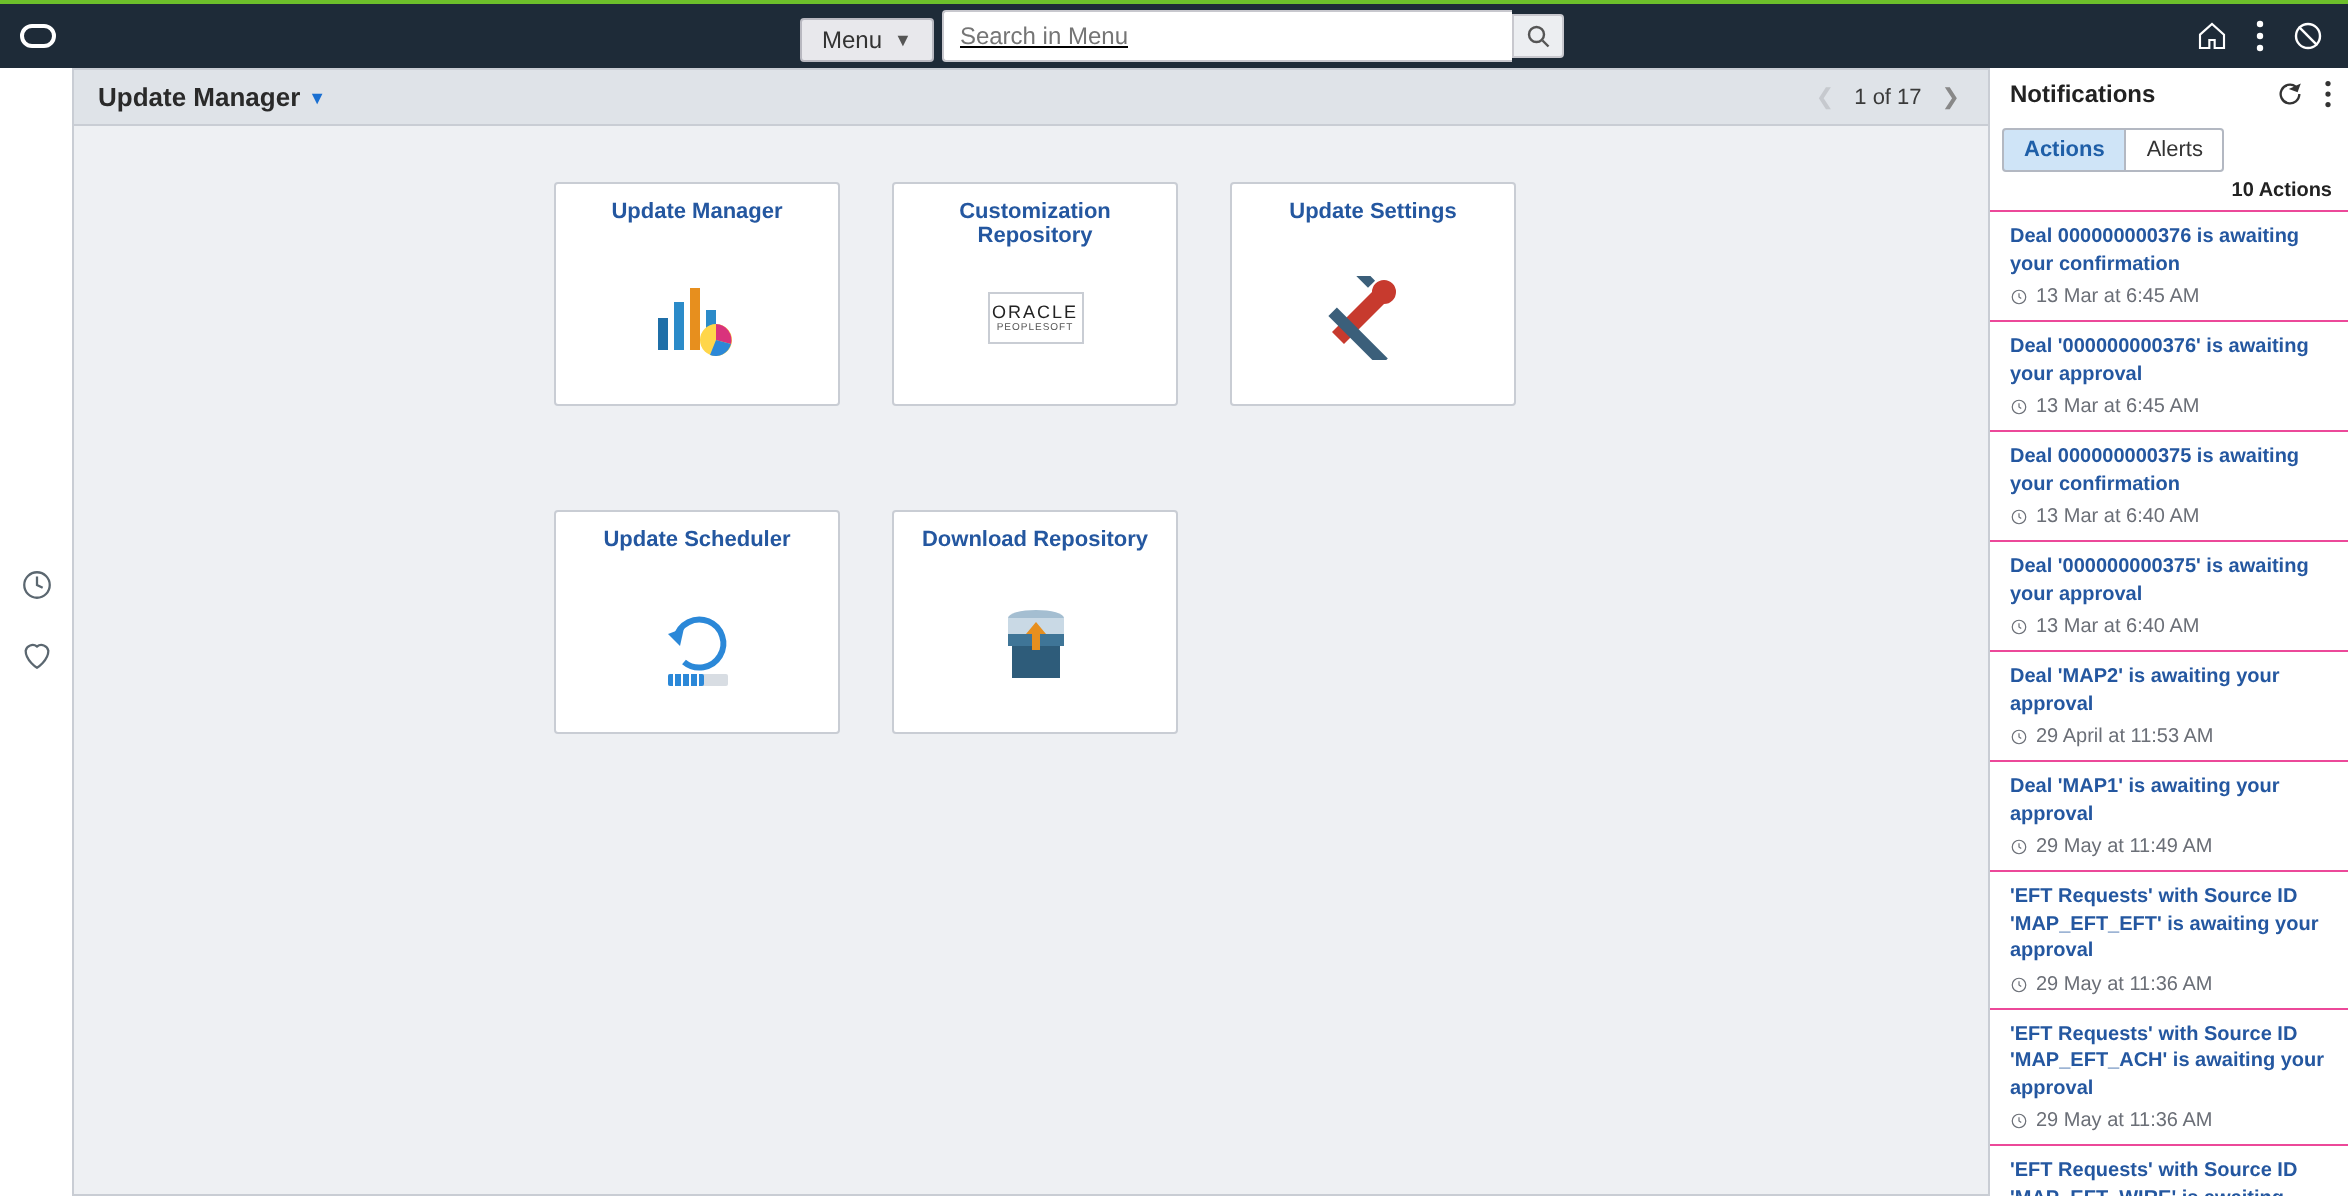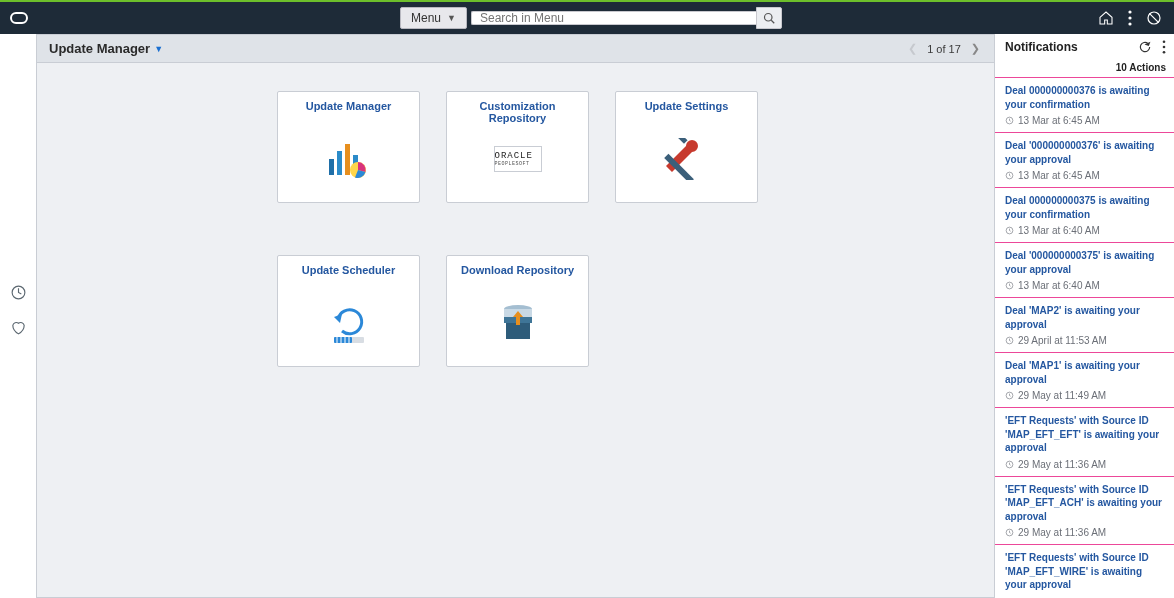--- a/index.html
+++ b/index.html
@@ -3,41 +3,41 @@
 <meta charset="utf-8">
 <style>
   * { box-sizing: border-box; margin: 0; padding: 0; }
   body { font-family: Arial, Helvetica, sans-serif; font-size: 12px; width: 1174px; height: 598px; overflow: hidden; background: #fff; }
   .topbar { height: 34px; background: #1e2b38; display: flex; align-items: center; padding: 0 10px; border-top: 2px solid #6dbf2b; }
   .topbar .logo { width: 18px; height: 18px; margin-right: 6px; display:flex; align-items:center; justify-content:center;}
   .topbar .spacer { flex: 1; }
   .menu-btn { background: #e8e8ec; border: 1px solid #b8b8c0; border-radius: 2px; height: 22px; padding: 0 10px; display: flex; align-items: center; font-size: 12px; color: #333; cursor: pointer; }
   .menu-btn .caret { margin-left: 6px; font-size: 9px; color: #555; }
   .search-wrap { display:flex; align-items:center; margin-left: 4px; }
-  .search-input { width: 285px; height: 14px; border: 1px solid #c8c8ce; border-right: none; border-radius: 2px 0 0 2px; padding: 0 8px; font-size: 12px; outline: none; }
+  .search-input { width: 285px; height: 26px; border: 1px solid #c8c8ce; border-right: none; border-radius: 2px 0 0 2px; padding: 0 8px; font-size: 12px; outline: none; text-decoration: underline; }
   .search-btn { width: 26px; height: 22px; background: #eceef1; border: 1px solid #c8c8ce; border-radius: 0 2px 2px 0; display:flex; align-items:center; justify-content:center; cursor:pointer;}
   .topbar-right { display:flex; align-items:center; gap: 14px; margin-right: 2px; }
   .topbar-right svg, .topbar-right .ticon { color:#fff; cursor:pointer; }
   .shell { display:flex; height: calc(598px - 34px); }
   .leftrail { width: 36px; background:#fff; border-right:none; display:flex; flex-direction:column; align-items:center; padding-top: 250px; gap: 18px; }
   .leftrail svg { color:#5b6770; cursor:pointer; }
   .main { flex:1; background:#eef0f3; border:1px solid #c9cdd4; border-right:none; display:flex; flex-direction:column; }
   .main-header { height: 28px; background:#dfe3e8; border-bottom:1px solid #c9cdd4; display:flex; align-items:center; padding: 0 12px; }
   .main-header .title { font-weight:bold; color:#2a2a2a; font-size:13px; display:flex; align-items:center; gap:4px; cursor:pointer;}
   .main-header .title .caret2 { color:#1a6fd1; font-size:9px; }
   .main-header .spacer { flex:1; }
   .pager { display:flex; align-items:center; gap:8px; color:#3a3a3a; font-size:11px; }
   .pager .chev { color:#888; cursor:pointer; padding:2px; }
   .pager .chev.disabled { color:#c6c9ce; cursor:default; }
   .content { padding: 28px 16px 0 240px; display:flex; flex-wrap:wrap; gap: 26px; align-content:flex-start; }
   .tile { width: 143px; height: 112px; background:#fff; border:1px solid #c9cdd4; border-radius:2px; display:flex; flex-direction:column; align-items:center; padding: 8px 6px 0 6px; cursor:pointer; }
   .tile.row2 { margin-bottom: 40px; align-items: center;}
   .tile-title { color:#2457a0; font-weight:bold; font-size:11px; text-align:center; height: 16px; }
   .tile-body { flex:1; display:flex; align-items:center; justify-content:center; }
-  .badge-ps { width: 48px; height: 26px; border:1px solid #c9cdd4; display:flex; flex-direction:column; align-items:flex-start; justify-content:center; font-family: Liberation Mono, monospace; }
+  .badge-ps { width: 48px; height: 26px; border:1px solid #c9cdd4; display:flex; flex-direction:column; align-items:center; justify-content:center; font-family: Liberation Sans, sans-serif; }
   .badge-ps .l1 { font-size:9px; letter-spacing:1px; color:#222; }
   .badge-ps .l2 { font-size:5px; letter-spacing:0.5px; color:#555; }
   .notif { width: 180px; border-left:1px solid #c9cdd4; background:#fff; display:flex; flex-direction:column; }
   .notif-head { display:flex; align-items:center; padding: 6px 8px 4px 10px; }
   .notif-head .nt { font-weight:bold; font-size:12px; flex:1; color:#222;}
   .notif-head svg { color:#333; cursor:pointer; }
   .notif-tabs { display:flex; padding: 6px 6px 0 6px; gap:0; }
   .ntab { border:1px solid #b3b8c2; padding: 4px 10px; font-size:11px; cursor:pointer; background:#fff; color:#333;}
   .ntab.active { background:#cfe4f7; color:#1f5fa8; font-weight:bold; }
   .ntab:first-child { border-radius:2px 0 0 2px; }
@@ -196,20 +196,24 @@
       <svg width="14" height="14" viewBox="0 0 24 24" style="margin-right:10px;">
           <path d="M20 12a8 8 0 1 1-3-6.2" fill="none" stroke="#333" stroke-width="2"></path>
           <polygon points="20,2 20,10 12,10" fill="#333" transform="rotate(20 18 6)"></polygon>
         </svg>
       <svg width="4" height="14" viewBox="0 0 4 16">
           <circle cx="2" cy="2" r="1.5" fill="#333"></circle>
           <circle cx="2" cy="8" r="1.5" fill="#333"></circle>
           <circle cx="2" cy="14" r="1.5" fill="#333"></circle>
         </svg>
     </div>
+    <div class="notif-tabs">
+      <div class="ntab active">Actions</div>
+      <div class="ntab">Alerts</div>
+    </div>
     <div class="ncount">10 Actions</div>
     <div class="nlist">
       <div class="nitem">
           <div class="nmsg">Deal 000000000376 is awaiting your confirmation</div>
           <div class="ntime">
             <svg viewBox="0 0 24 24">
               <circle cx="12" cy="12" r="9" fill="none" stroke="#6b6f77" stroke-width="1.6"></circle>
               <polyline points="12,7 12,12 15,14" fill="none" stroke="#6b6f77" stroke-width="1.6"></polyline>
             </svg>
             <span>13 Mar at 6:45 AM</span>

